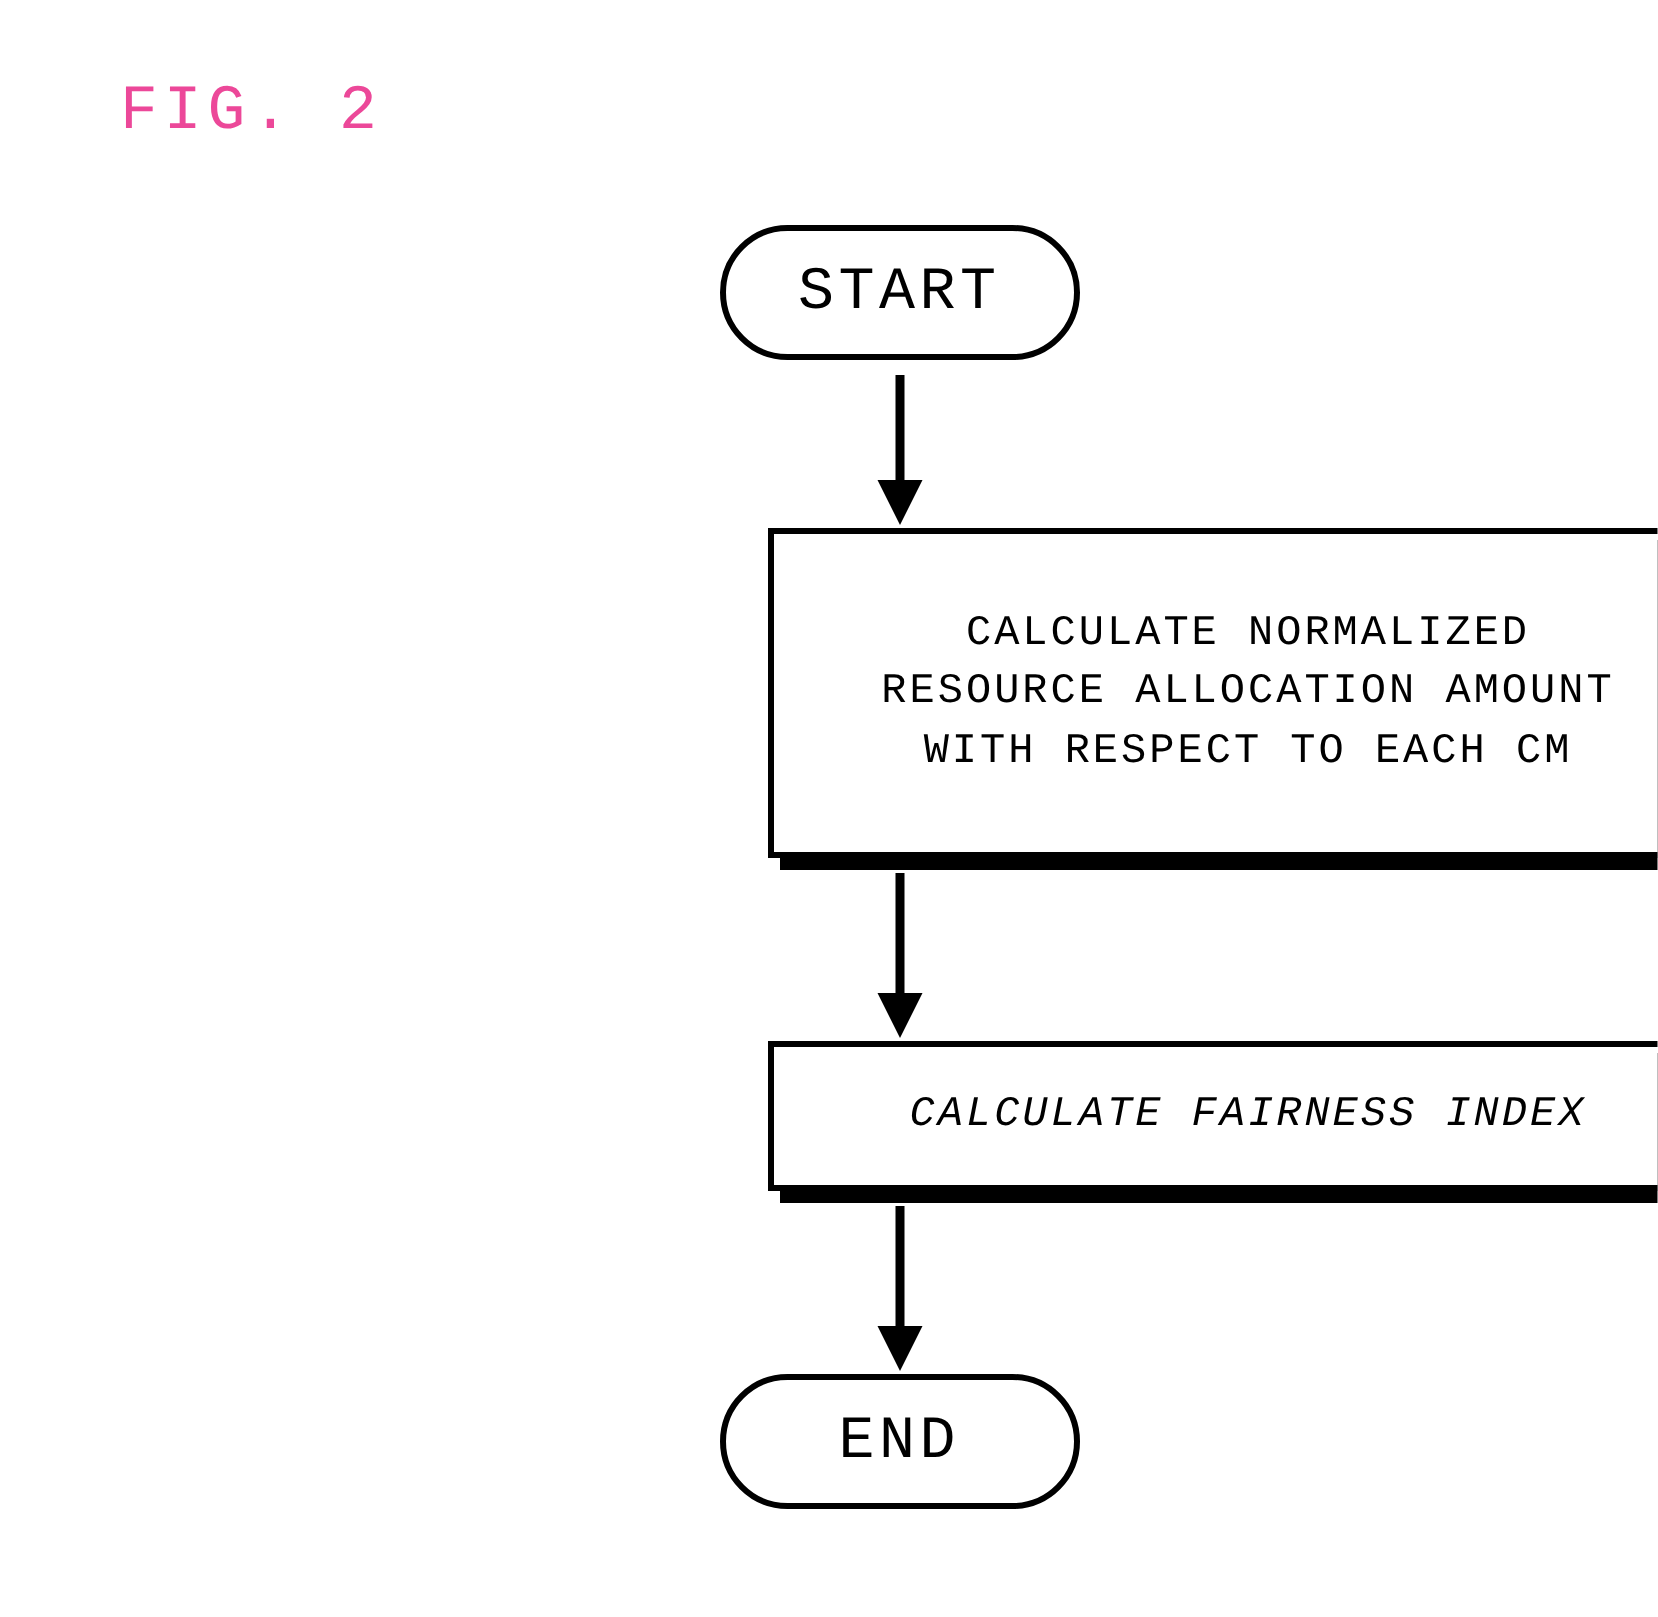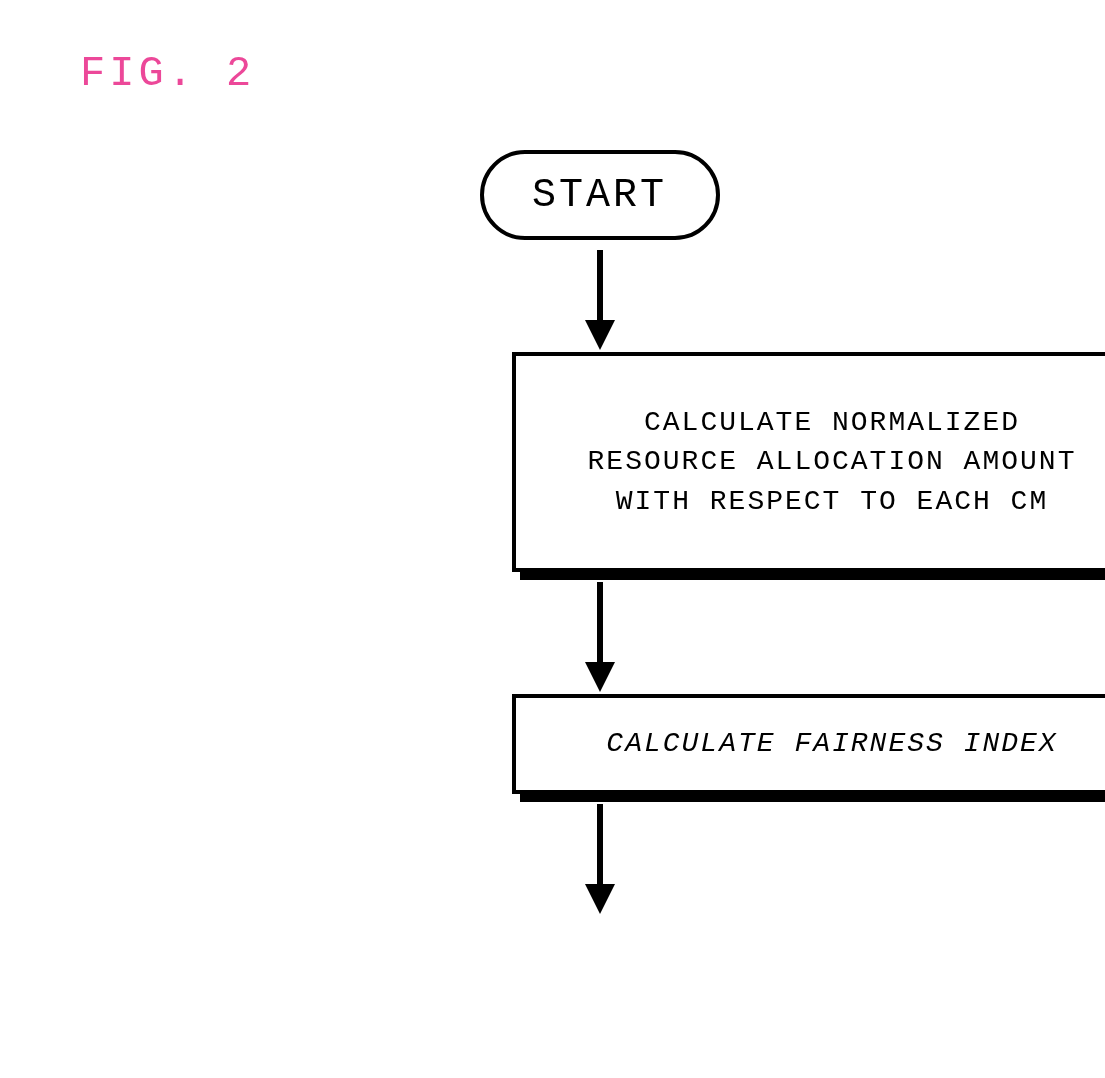--- a/index.html
+++ b/index.html
@@ -146,14 +146,17 @@
 
   </div>
 
   <div class="arrow-wrap">
     <svg class="arrow-svg" width="40" height="110" viewBox="0 0 40 110">
       <line x1="20" y1="0" x2="20" y2="80" stroke="#000" stroke-width="6"></line>
       <polygon points="20,110 5,80 35,80" fill="#000"></polygon>
     </svg>
   </div>
 
+  <div class="terminal">
+    <span>END</span>
+  </div>
 
 </div>
 
 </body></html>

